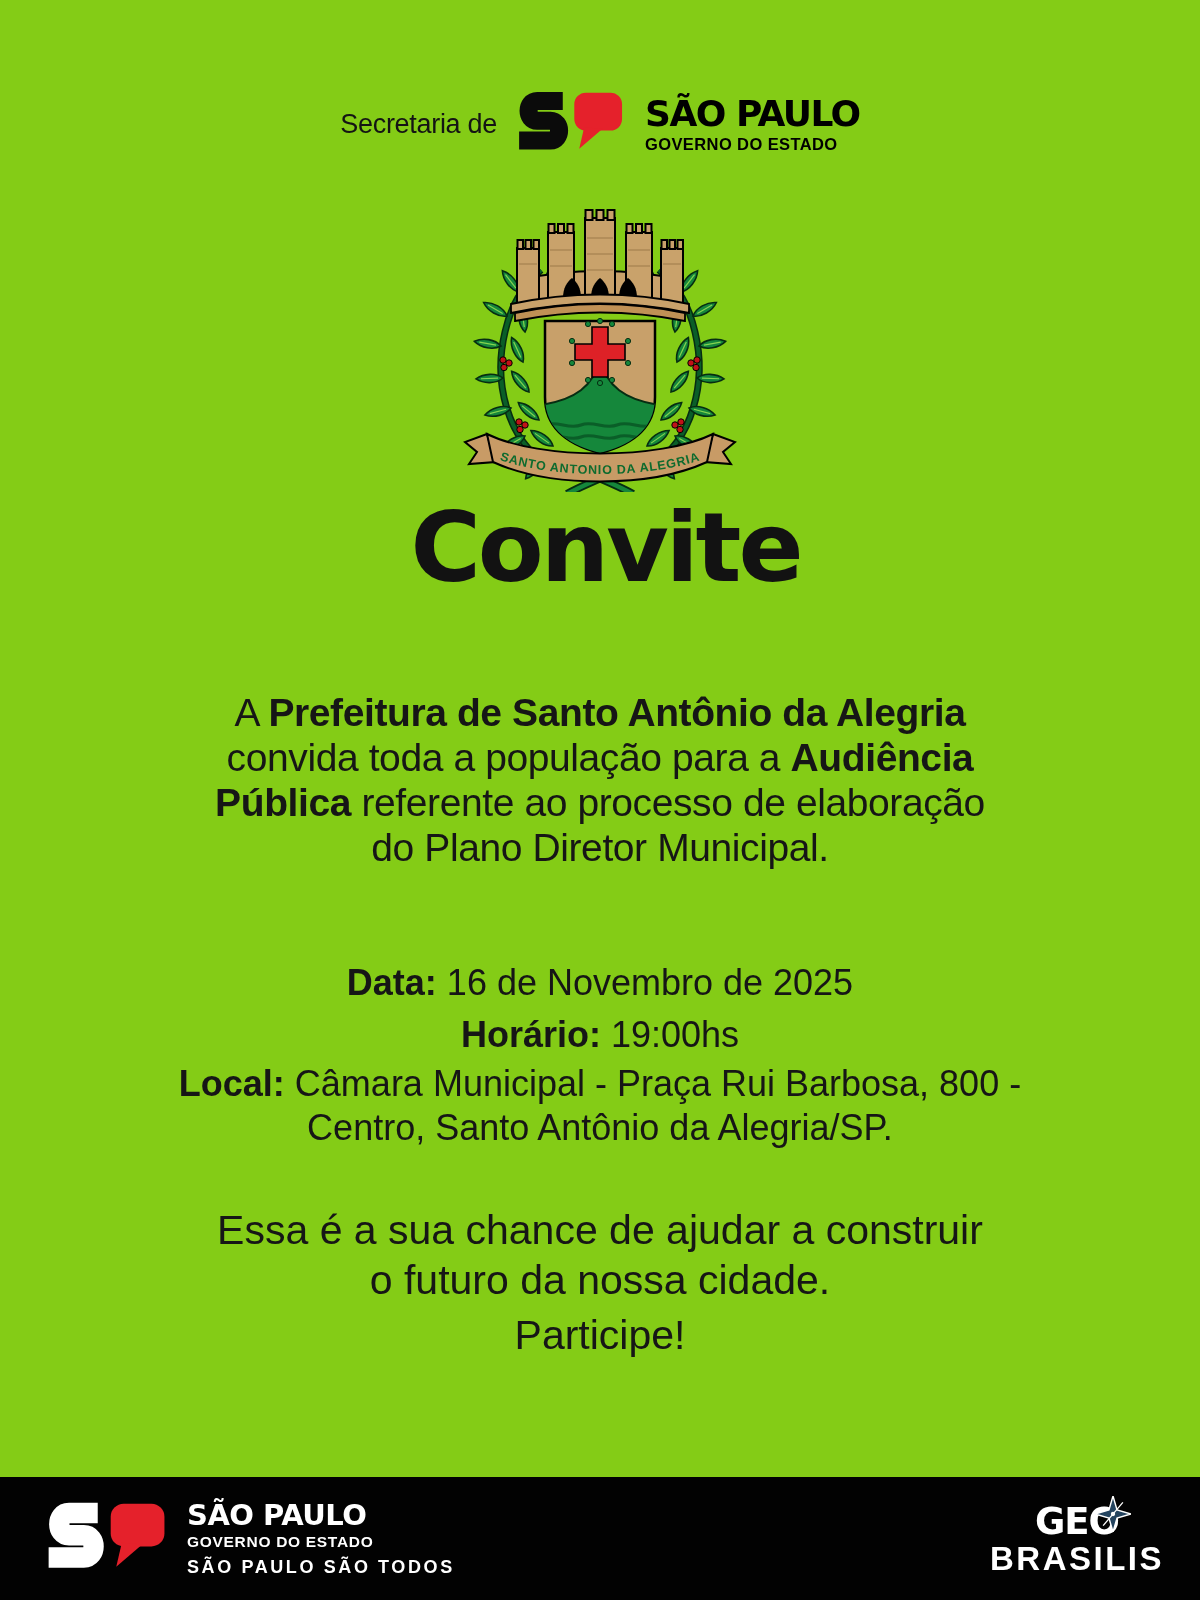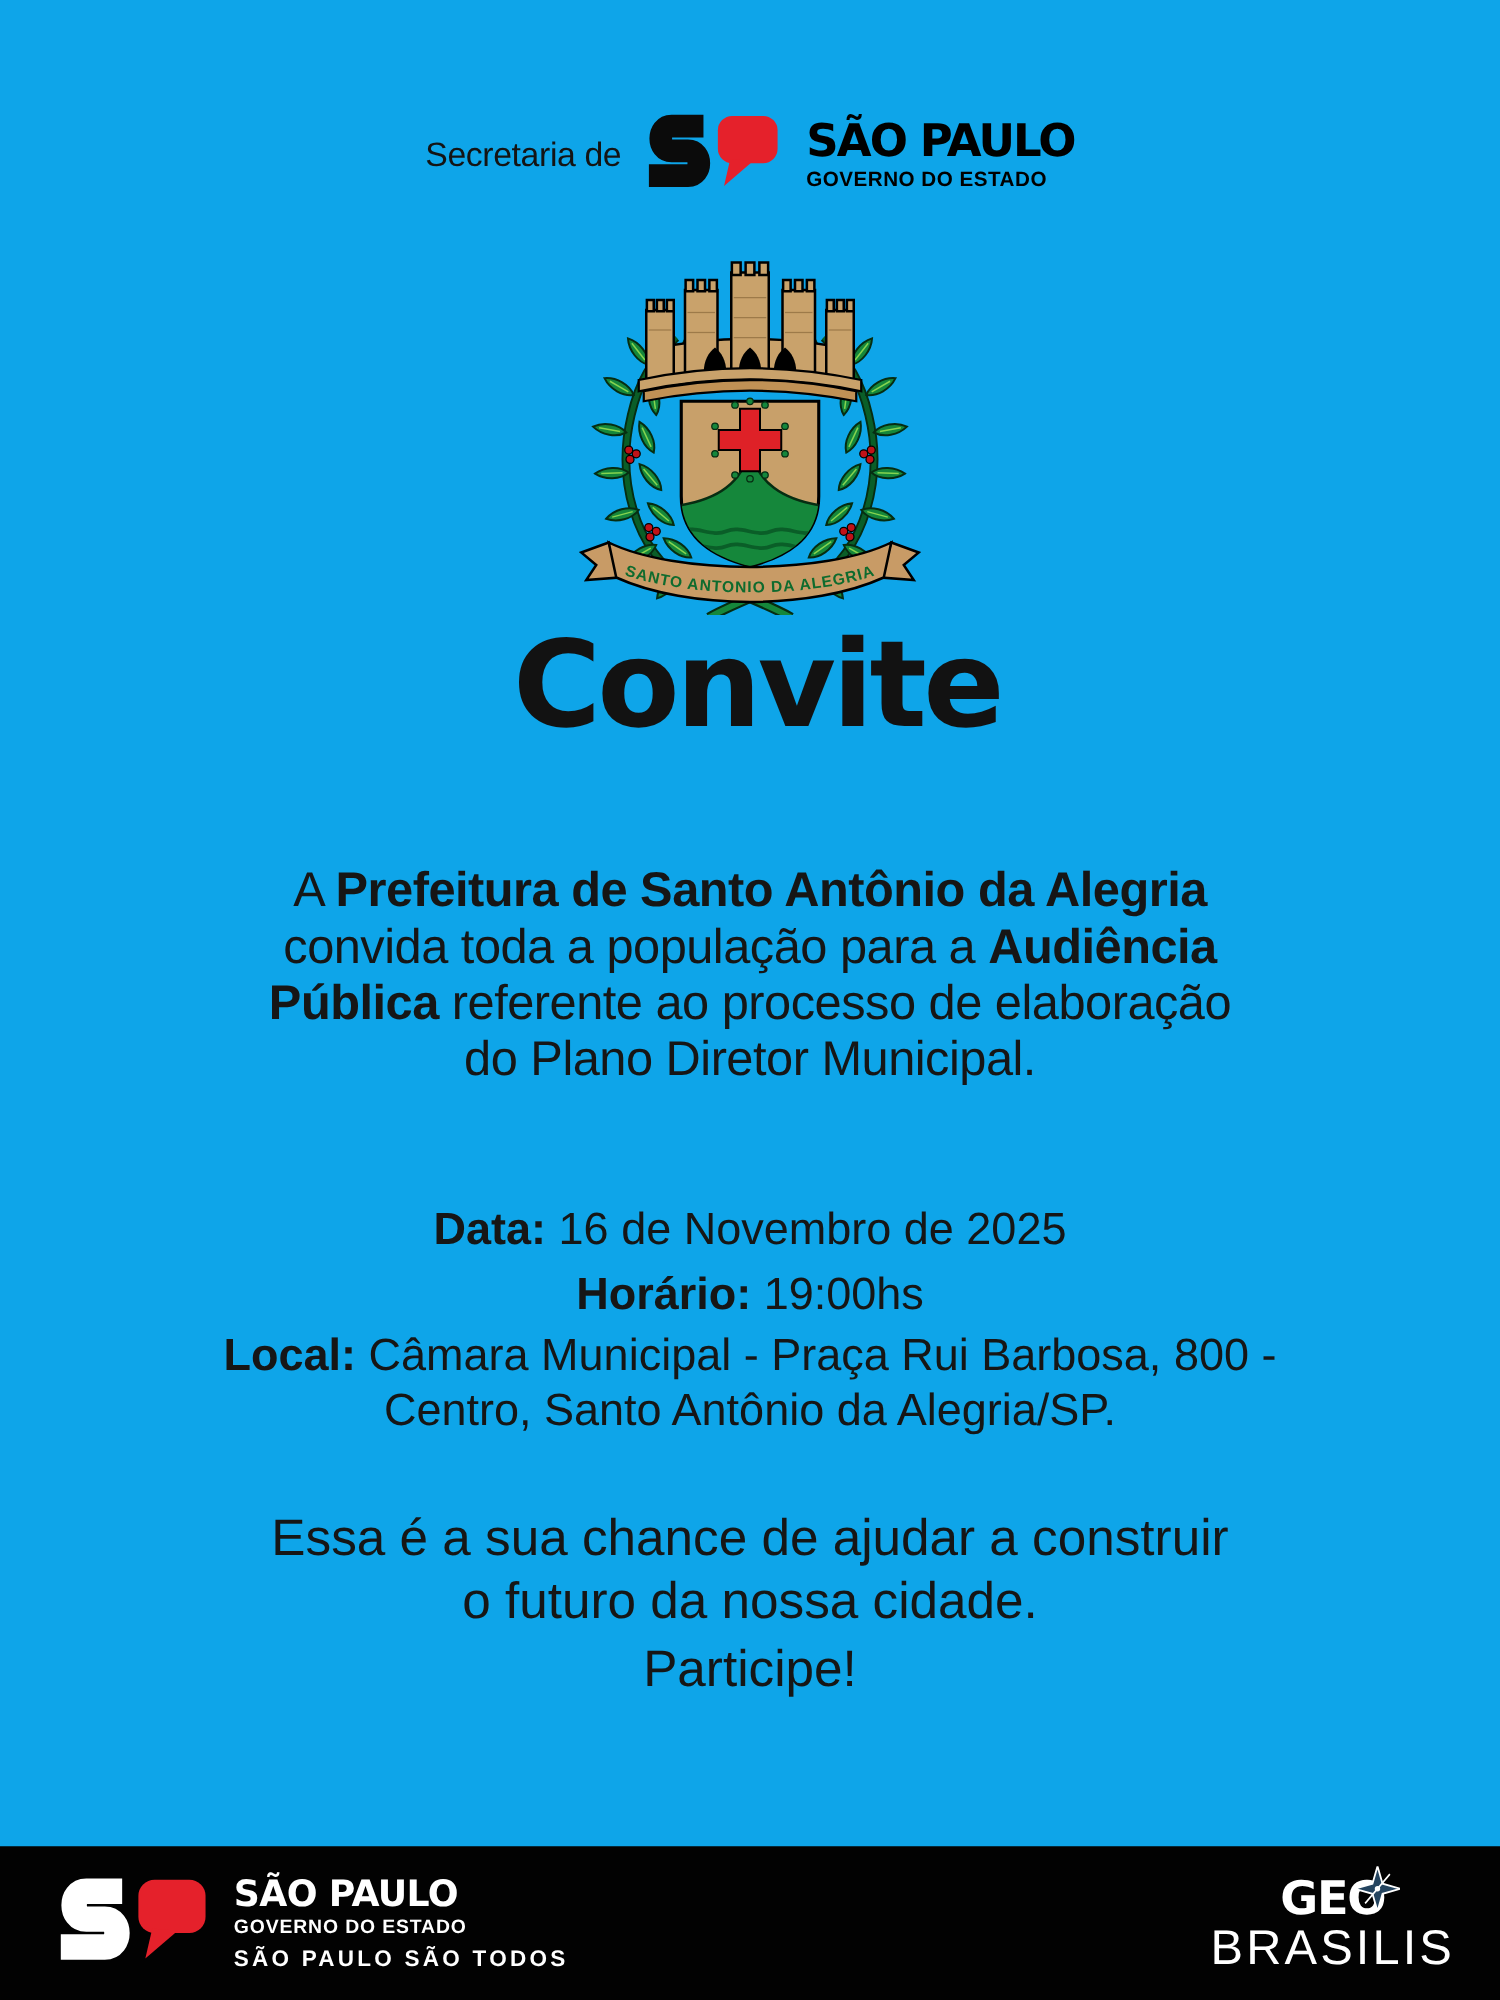--- a/index.html
+++ b/index.html
@@ -1,19 +1,19 @@
 <!DOCTYPE html>
 <html><head>
 <meta charset="utf-8">
 <style>
   * { margin:0; padding:0; box-sizing:border-box; }
   html,body { background:#ffffff; }
   .page {
     position:relative; width:1200px; height:1600px; margin:0 auto;
-    background:#0ea5e9; overflow:hidden;
+    background:#84cc16; overflow:hidden;
     font-family:"Liberation Sans", sans-serif; color:#141414;
   }
 
   
   .gov-header {
     position:absolute; top:84px; left:0; width:100%;
     display:flex; justify-content:center; align-items:center; gap:18px;
   }
   .secretaria { text-align:right; line-height:34px; letter-spacing:-0.3px; }
   .secretaria .l1 { font-size:27px; font-weight:500; }
@@ -76,21 +76,21 @@
     letter-spacing:-0.5px; line-height:30px;
   }
   .f-wordmark .f-sub { font-size:15.5px; font-weight:700; letter-spacing:0.7px; margin-top:3px; }
   .f-wordmark .f-tag { font-size:18px; font-weight:600; letter-spacing:2.6px; margin-top:6px; }
   .geo { color:#fff; text-align:center; line-height:1; }
   .geo-top {
     position:relative; display:inline-block;
     font-family:"DejaVu Sans", sans-serif; font-size:37px; font-weight:800; letter-spacing:-1px;
   }
   .geo-top svg { position:absolute; right:-12px; top:-7px; }
-  .geo-bottom { font-size:39px; font-weight:400; letter-spacing:2.5px; margin-top:2px; }
+  .geo-bottom { font-size:33px; font-weight:700; letter-spacing:2.5px; margin-top:2px; }
 </style>
 </head>
 <body>
 
 <div class="page">
 
   <header class="gov-header">
     <div class="secretaria">
       <div class="l1">Secretaria de</div>
     </div>

